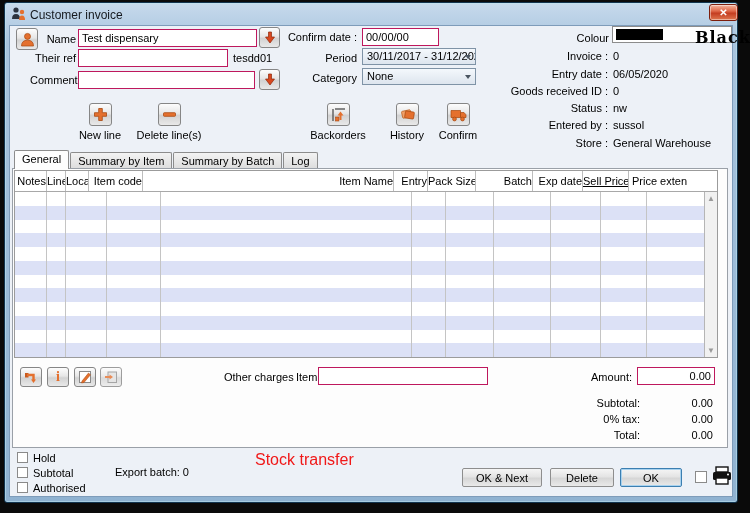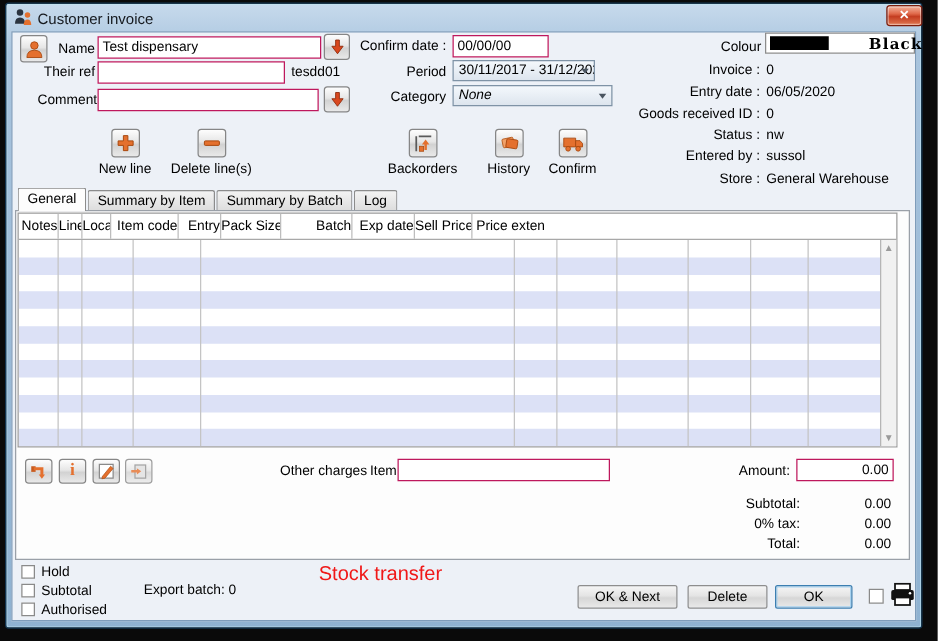--- a/index.html
+++ b/index.html
@@ -29,21 +29,21 @@
   .tr { height:13.75px; }
   .tr:nth-child(even) { background:#dce1f6; }
   .vline { position:absolute; top:0; bottom:0; width:1px; background:#c4c4c4; }
   .vscroll { position:absolute; right:0; top:21px; bottom:0; width:13px; background:#f1f1f1; border-left:1px solid #b5b5b5; }
   .scr { position:absolute; left:0; width:12px; text-align:center; font-size:8px; color:#9a9a9a; cursor:pointer; }
   .cb { width:11px; height:11px; background:#fff; border:1px solid #8a8a8a; cursor:pointer; }
   .pbtn { background:linear-gradient(180deg,#f5f5f5,#e4e4e4 45%,#d6d6d6 55%,#e9e9e9); border:1px solid #8e8e8e; border-radius:2px; font-family:"Liberation Sans",sans-serif; font-size:11px; cursor:pointer; }
   .pbtn.default { border:1px solid #3c7fb1; box-shadow:0 0 0 1px #a8d2ef inset; }
   .colour-ctl { left:612px; top:26px; width:120px; height:17px; background:#fff; border:1px solid #8c8c8c; cursor:pointer; }
   .colour-swatch { position:absolute; left:3px; top:2px; width:47px; height:11px; }
-  .colour-name { position:absolute; left:50px; right:0; top:1px; text-align:center; font-family:"DejaVu Serif",serif; font-weight:bold; font-size:12px; letter-spacing:1px;padding-left:32px; }
+  .colour-name { position:absolute; left:50px; right:0; top:1px; text-align:center; font-family:"DejaVu Serif",serif; font-weight:bold; font-size:16px; letter-spacing:1px;padding-left:32px; }
   .stock-transfer { font-size:16px; color:#f01818; }
 </style>
 </head>
 <body>
 
 <div class="screen">
 
   <div class="abs win-frame"></div>
 
   <svg class="abs title-icon" viewBox="0 0 15 15">
@@ -81,21 +81,21 @@
     <svg width="12" height="13" viewBox="0 0 12 13">
       <path d="M4.5,1 h3 v5 h3 L6,12 L1.5,6 h3 Z" fill="#d9481f" stroke="#8e2a0c" stroke-width="0.7"></path>
     </svg>
   </div>
 
   <div class="abs lbl r" style="left:280px;top:31px;width:77px;">Confirm date :</div>
   <input class="abs ti" style="left: 362px; top: 28px; width: 77px; height: 16px;" readonly="" value="00/00/00">
   <div class="abs lbl r" style="left:300px;top:52px;width:57px;">Period</div>
   <div class="abs combo" style="left:362px;top:48px;width:114px;height:17px;">30/11/2017 - 31/12/2020</div>
   <div class="abs lbl r" style="left:300px;top:72px;width:57px;">Category</div>
-  <div class="abs combo" style="left:362px;top:68px;width:128px;height:17px;font-style:italic;">None</div>
+  <div class="abs combo" style="left:362px;top:68px;width:114px;height:17px;">None</div>
 
   <div class="abs lbl r" style="left:570px;top:32px;width:39px;">Colour</div>
   <div class="abs colour-ctl">
     <div class="colour-swatch" style="background:#000;"></div>
     <div class="colour-name">Black</div>
   </div>
 
   <div class="abs lbl r" style="left:468px;top:50px;width:140px;">Invoice :</div>
   <div class="abs lbl" style="left:613px;top:50px;">0</div>
   <div class="abs lbl r" style="left:468px;top:68px;width:140px;">Entry date :</div>
@@ -160,25 +160,26 @@
   </div>
 
   <div class="abs tabpanel"></div>
 
   <div class="abs tablebox">
     <div class="thead">
       <div class="th" style="width:32px;">Notes</div>
       <div class="th" style="width:19px;">Line</div>
       <div class="th" style="width:23px;">Location</div>
       <div class="th" style="width:54px;">Item code</div>
+      <div class="th" style="width:251px;">Item Name</div>
       <div class="th" style="width:34px;">Entry</div>
       <div class="th" style="width:48px;">Pack Size</div>
       <div class="th" style="width:57px;">Batch</div>
       <div class="th" style="width:50px;">Exp date</div>
-      <div class="th" style="width:46px;">Sell Price</div>
+      <div class="th" style="width:46px;text-decoration:underline;">Sell Price</div>
       <div class="th" style="width:58px;border-right:none;">Price exten</div>
     </div>
     <div class="tbody">
       <div class="tr"></div>
       <div class="tr"></div>
       <div class="tr"></div>
       <div class="tr"></div>
       <div class="tr"></div>
       <div class="tr"></div>
       <div class="tr"></div>

